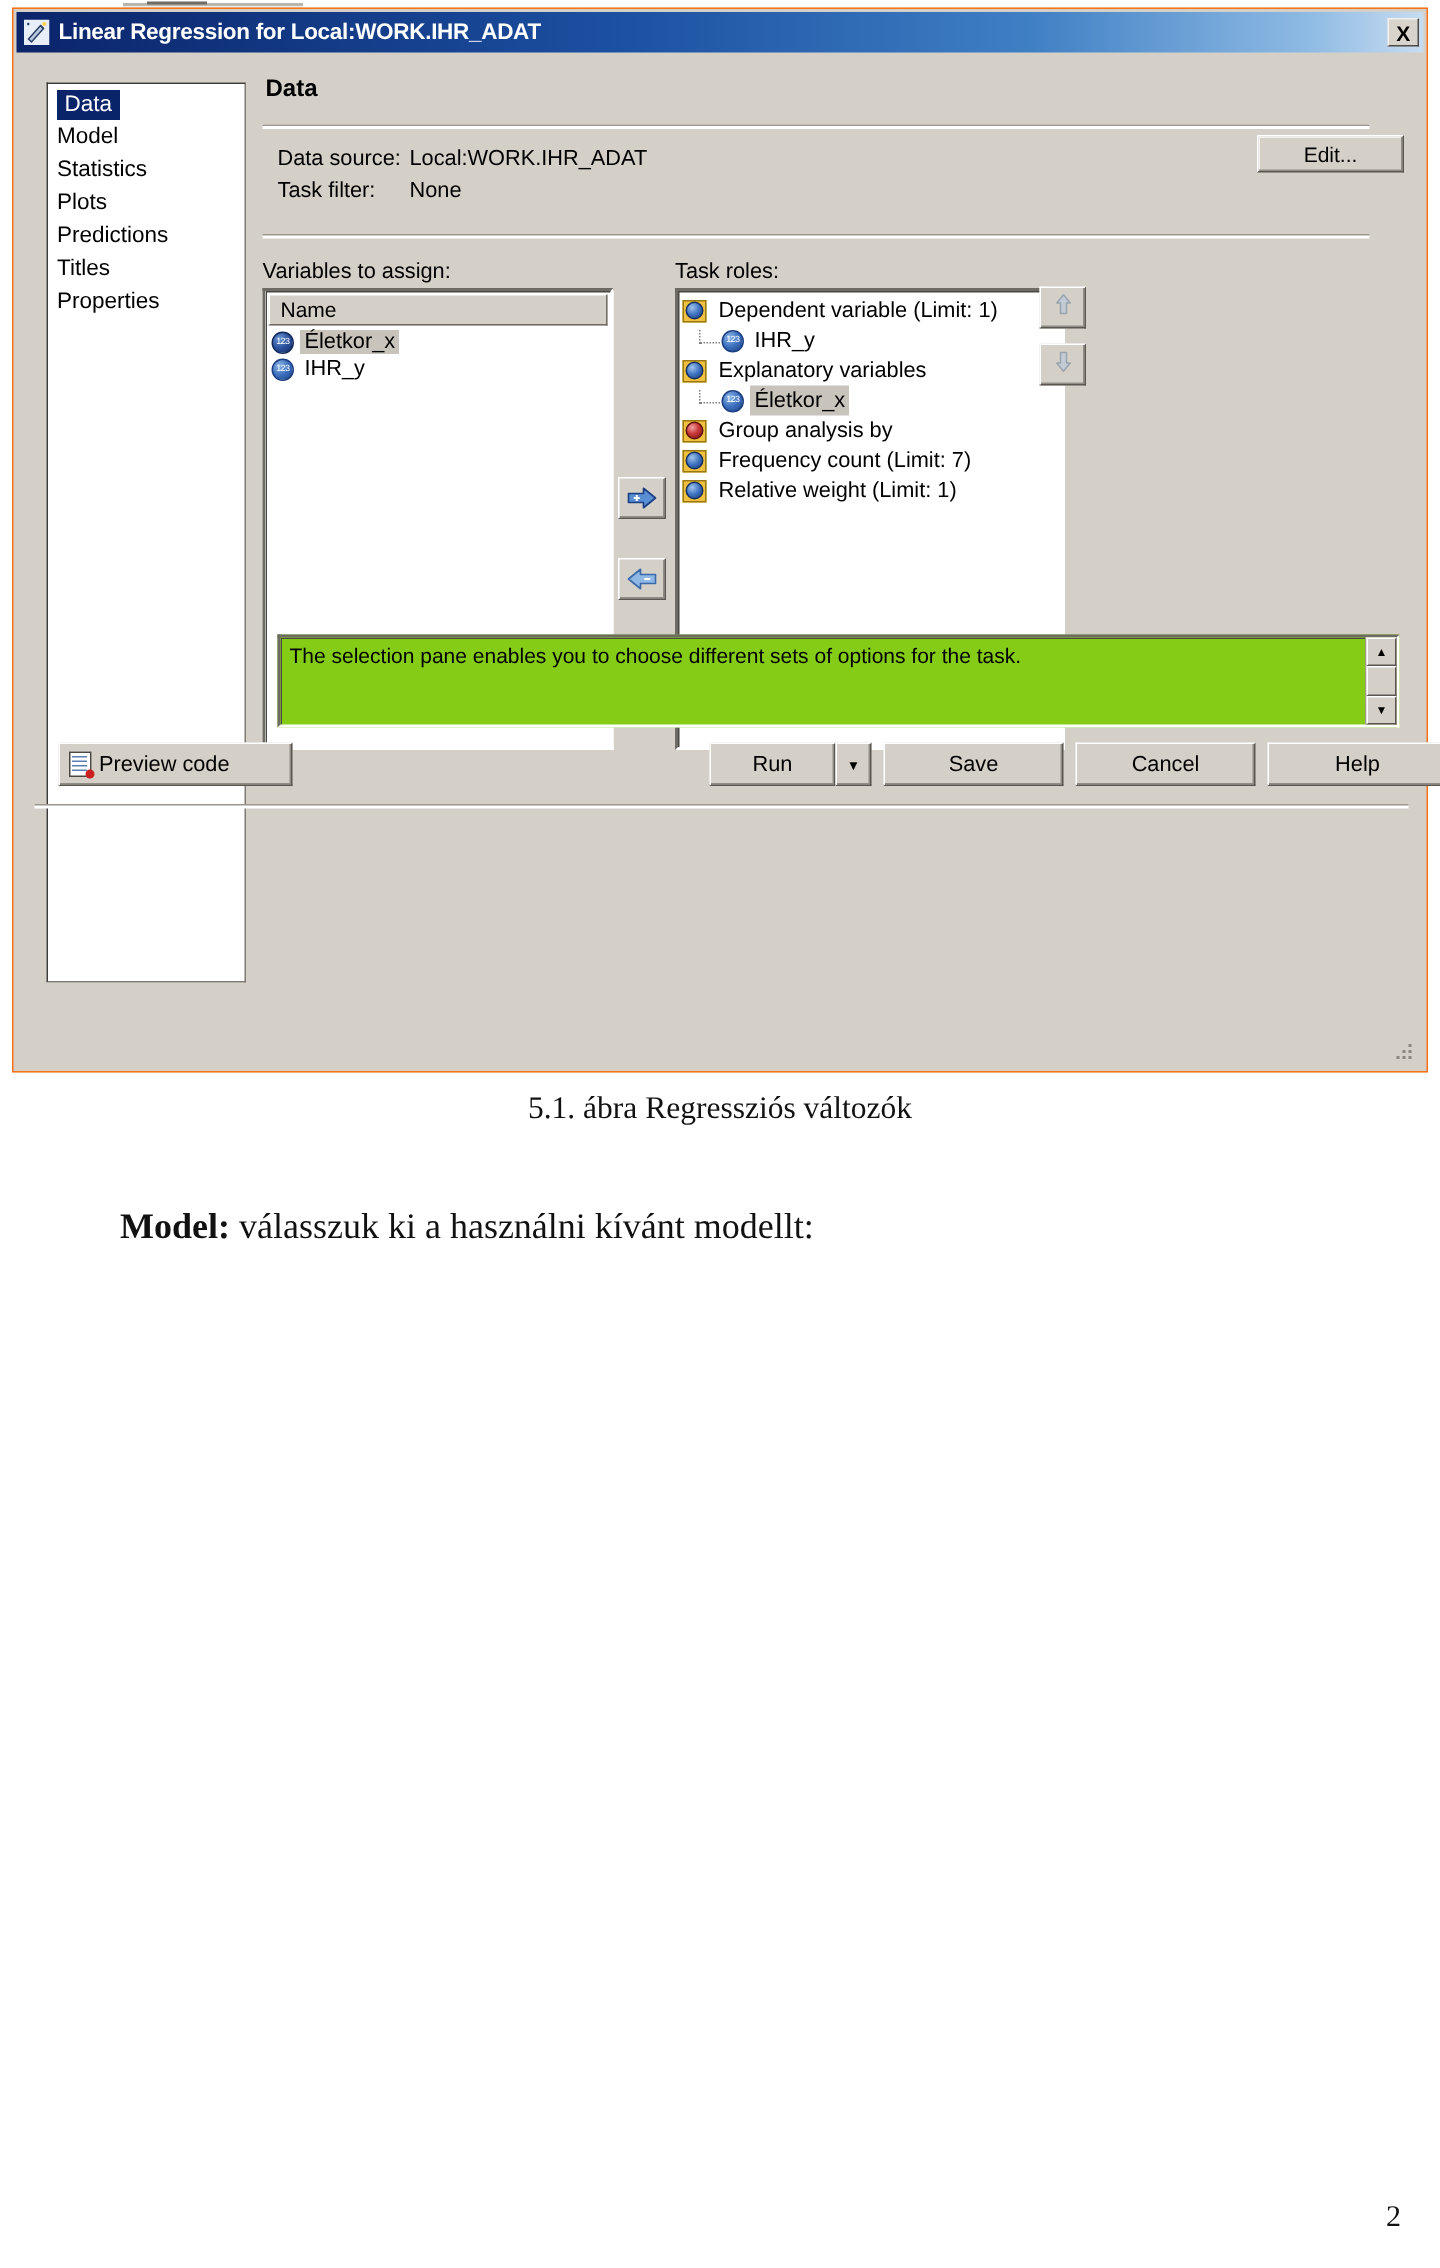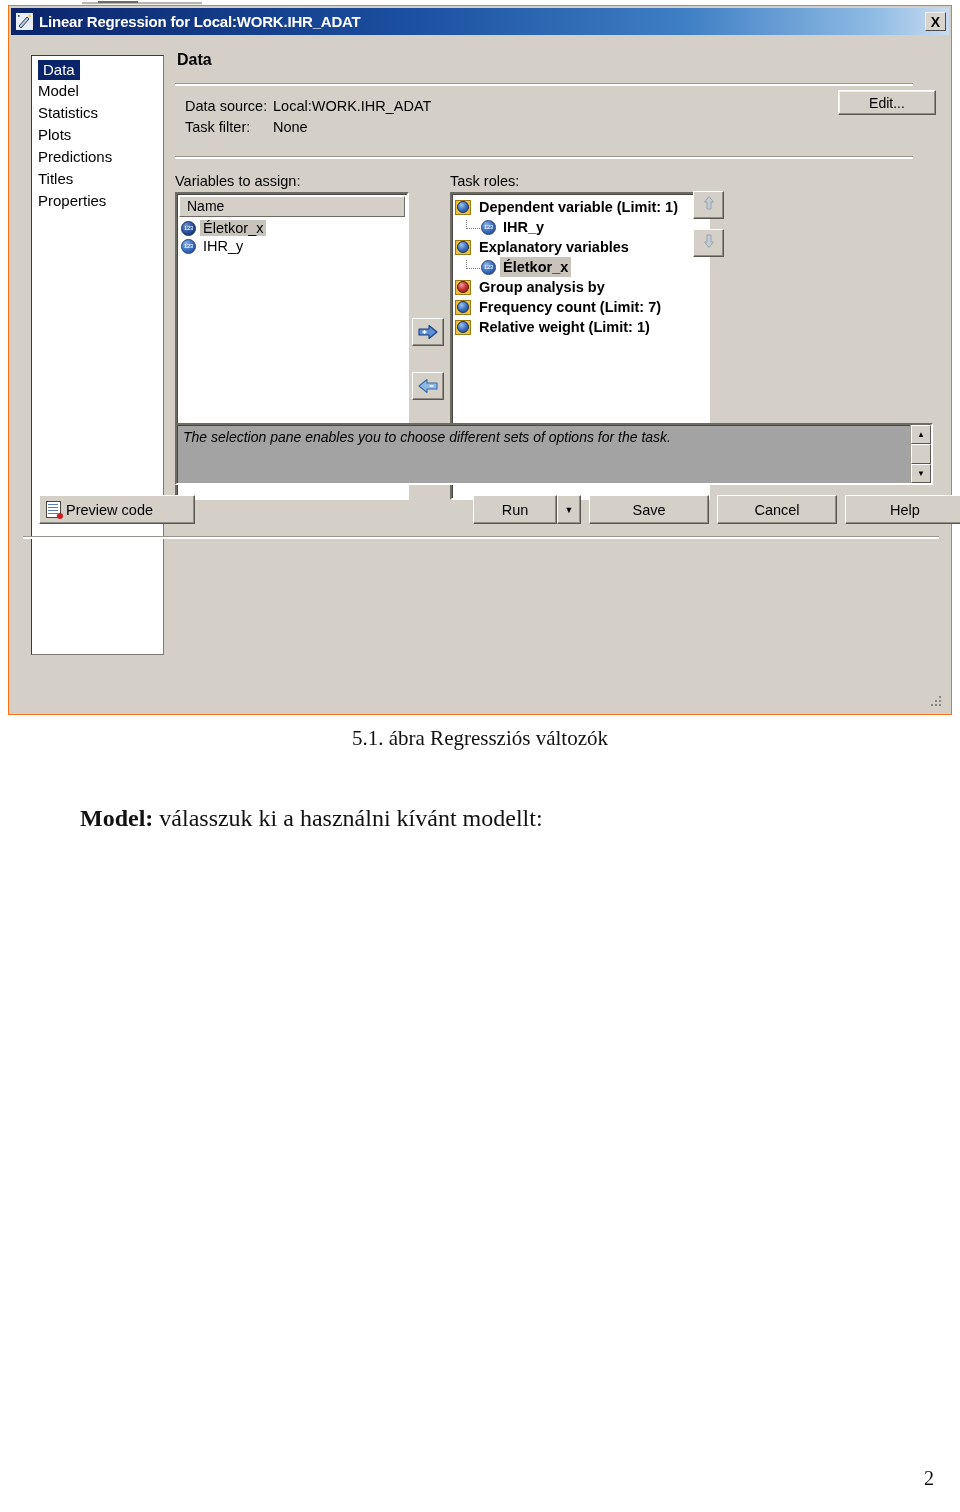--- a/index.html
+++ b/index.html
@@ -331,21 +331,21 @@
     align-items: center;
     font-size: 14.5px;
     color: #000;
     padding: 0px 2px 0px 3px;
     white-space: nowrap;
     line-height: 20px;
     cursor: default;
     font-family: "Liberation Sans", sans-serif;
   }
   .tree-row.child { padding-left: 14px; }
-  .tree-row .lbl { padding: 0 3px; font-weight: bold; }
+  .tree-row .lbl { padding: 0 3px; }
   .tree-row.highlight .lbl { background: #c8c4bc; }
   .tree-dots {
     width: 14px;
     flex: 0 0 auto;
     border-bottom: 1px dotted #808080;
     border-left: 1px dotted #808080;
     height: 9px;
     margin: 0 1px 5px 0;
     box-sizing: border-box;
   }
@@ -397,31 +397,30 @@
     display: flex;
     align-items: center;
     justify-content: center;
     cursor: pointer;
     box-sizing: border-box;
   }
 
   
   .help-pane {
     position: absolute;
-    left: 2px;
+    left: 12px;
     right: 8px;
     top: 372px;
     height: 62px;
-    background: #a3a3a3;
+    background: #84cc16;
     border: 2px solid;
     border-color: #6e6b64 #ffffff #ffffff #6e6b64;
     box-shadow: inset 1px 1px 0 #4a4842;
     box-sizing: border-box;
     display: flex;
-    font-style: italic;
   }
   .help-text {
     flex: 1 1 auto;
     font-size: 14px;
     color: #000;
     padding: 4px 6px;
     font-family: "Liberation Sans", sans-serif;
   }
   .vscroll {
     width: 20px;

